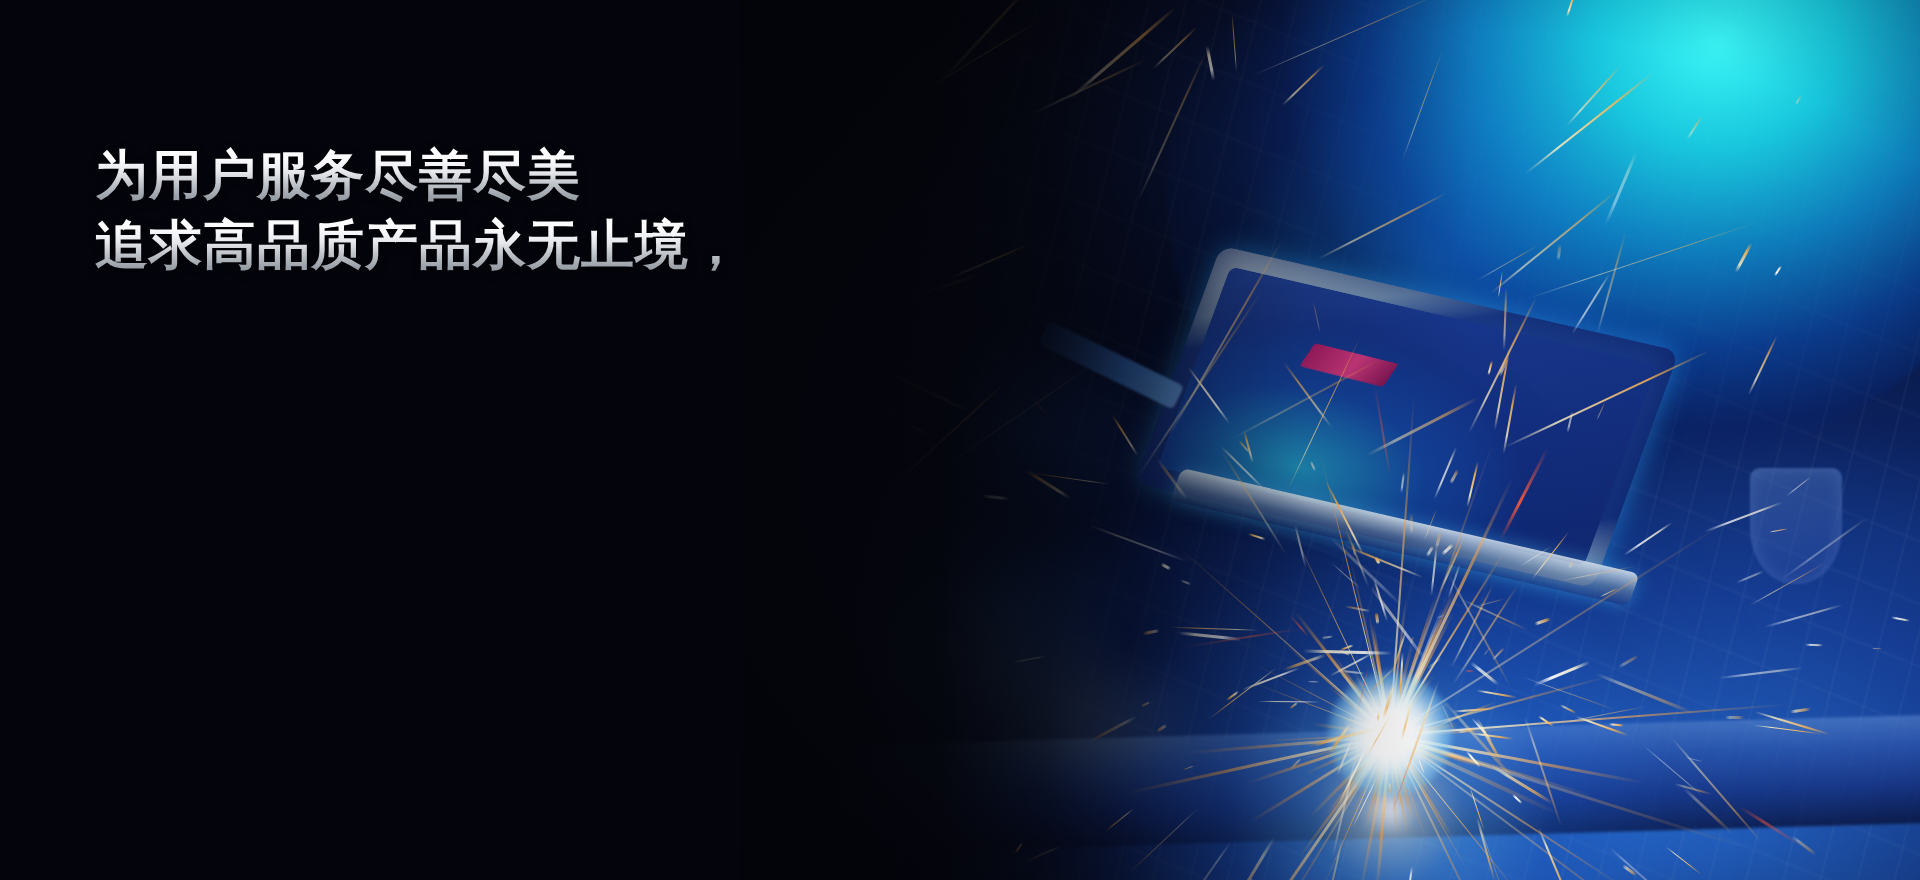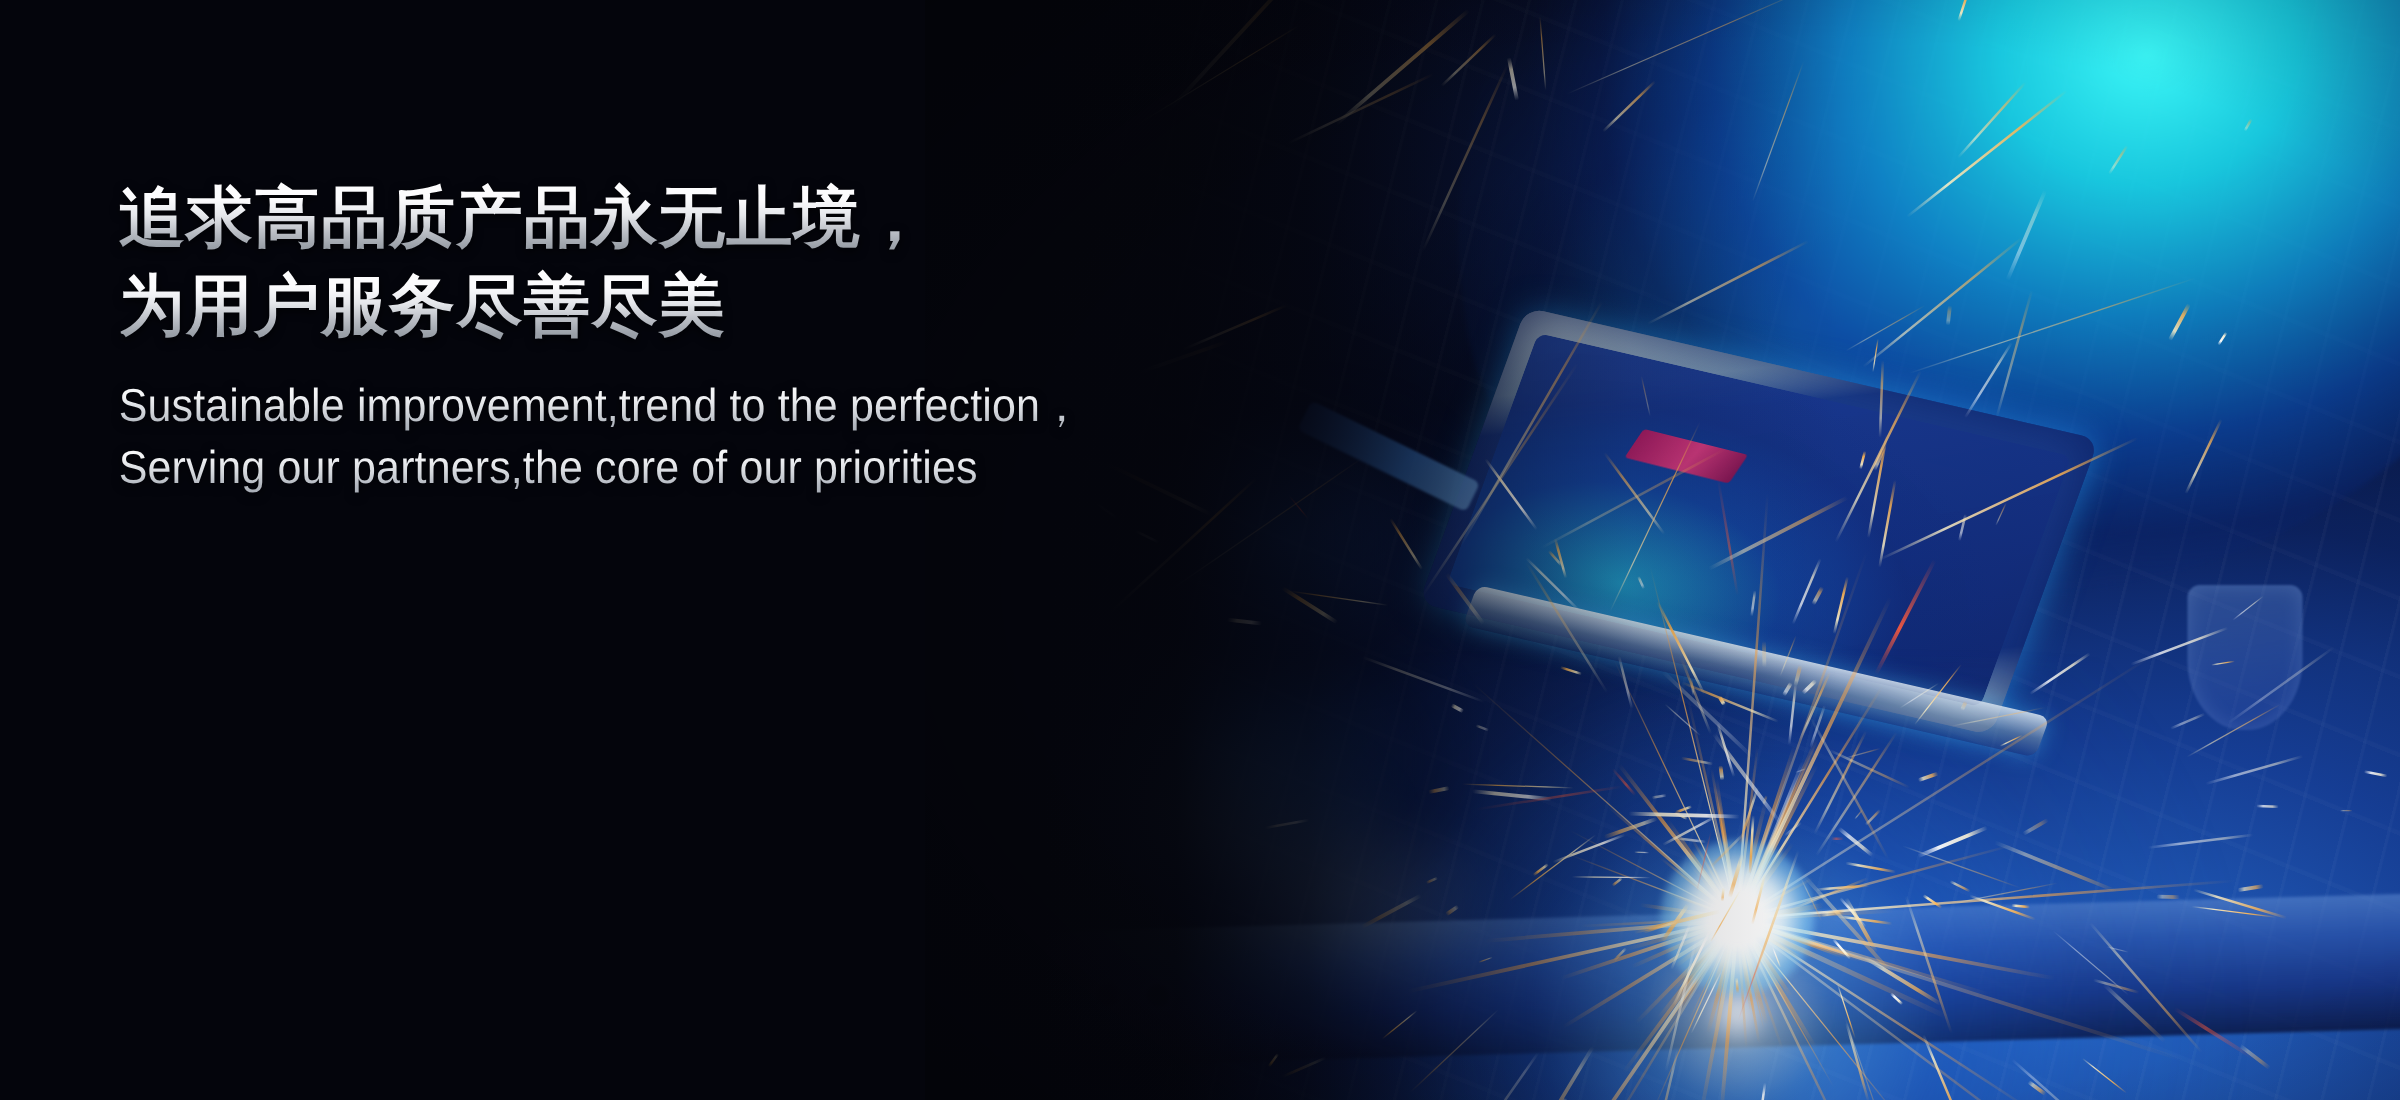--- a/index.html
+++ b/index.html
@@ -533,21 +533,17 @@
         <b style="left: 177.905px; top: 419.078px; width: 189.593px; height: 1.41081px; transform: rotate(-34.51deg); opacity: 0.39;"></b>
         <b style="left: 201.671px; top: 260.797px; width: 91.3954px; height: 1.60473px; transform: rotate(-23.0469deg); opacity: 0.77;"></b>
         <b style="left: 405.155px; top: 47.1735px; width: 60.0818px; height: 2.30557px; transform: rotate(-43.6246deg); opacity: 0.61;"></b>
       </div>
 
     <div class="photo-fade"></div>
     <div class="vignette"></div>
   </div>
 
   <div class="copy">
+    <div class="headline">为用户服务尽善尽美</div>
     <div class="headline">追求高品质产品永无止境，</div>
-    <div class="headline">为用户服务尽善尽美</div>
-    <div class="subline-wrap">
-      <div class="subline">Sustainable improvement,trend to the perfection，</div>
-      <div class="subline">Serving our partners,the core of our priorities</div>
-    </div>
   </div>
 
 </div>
 
 </body></html>

